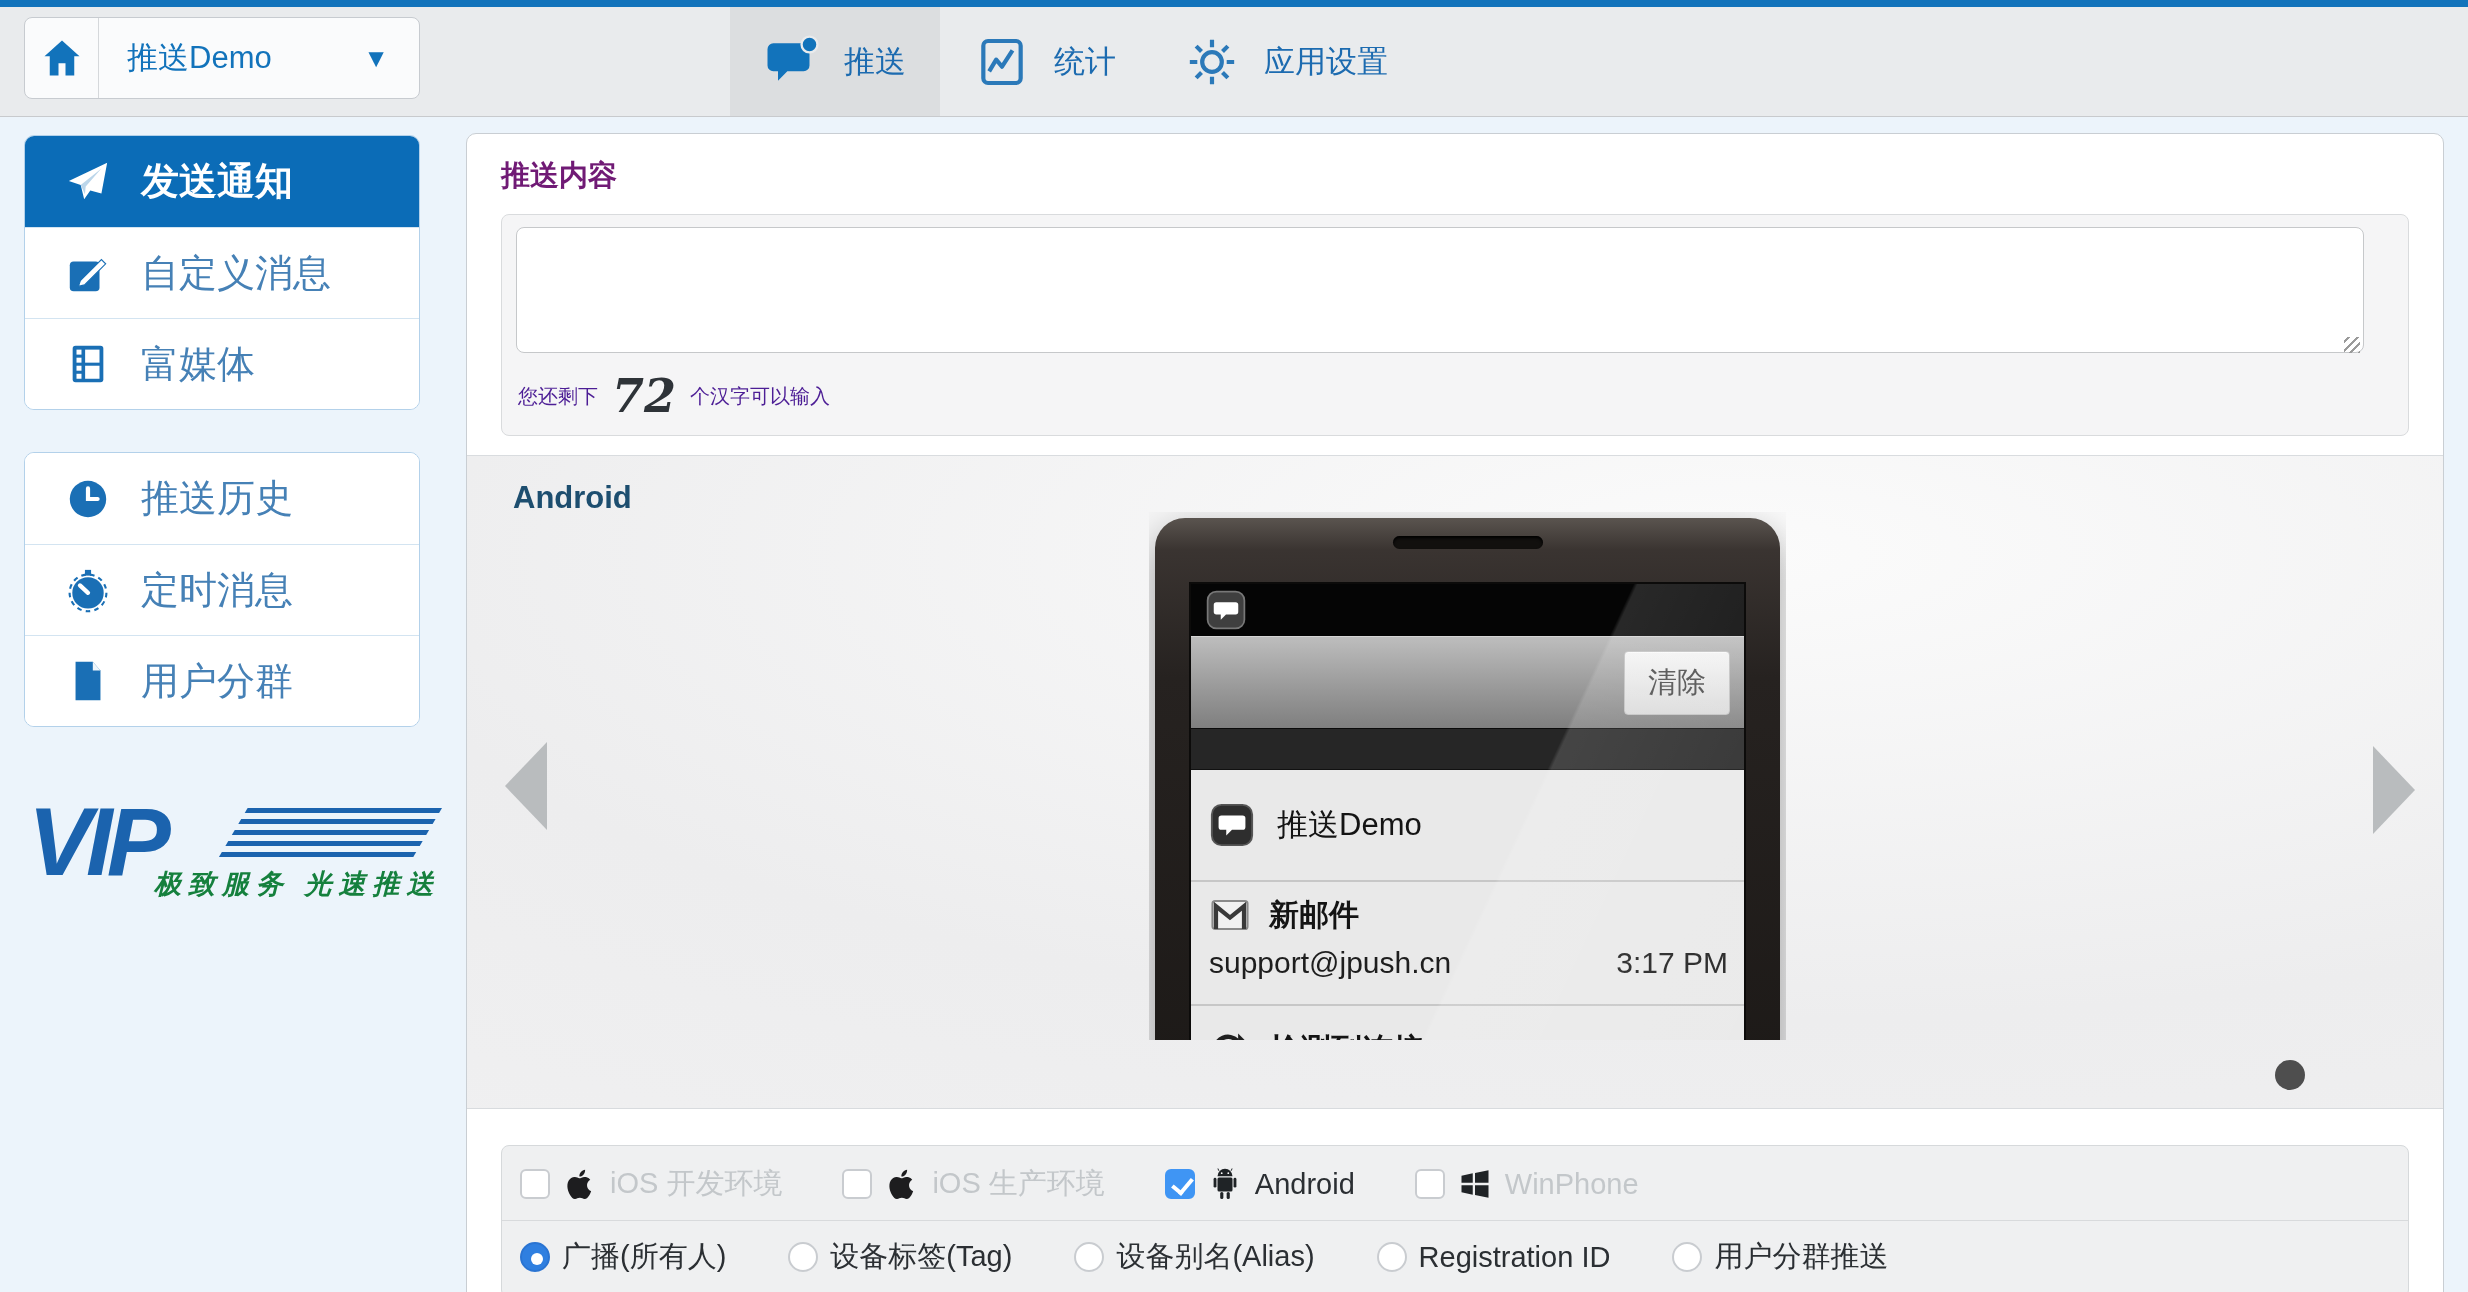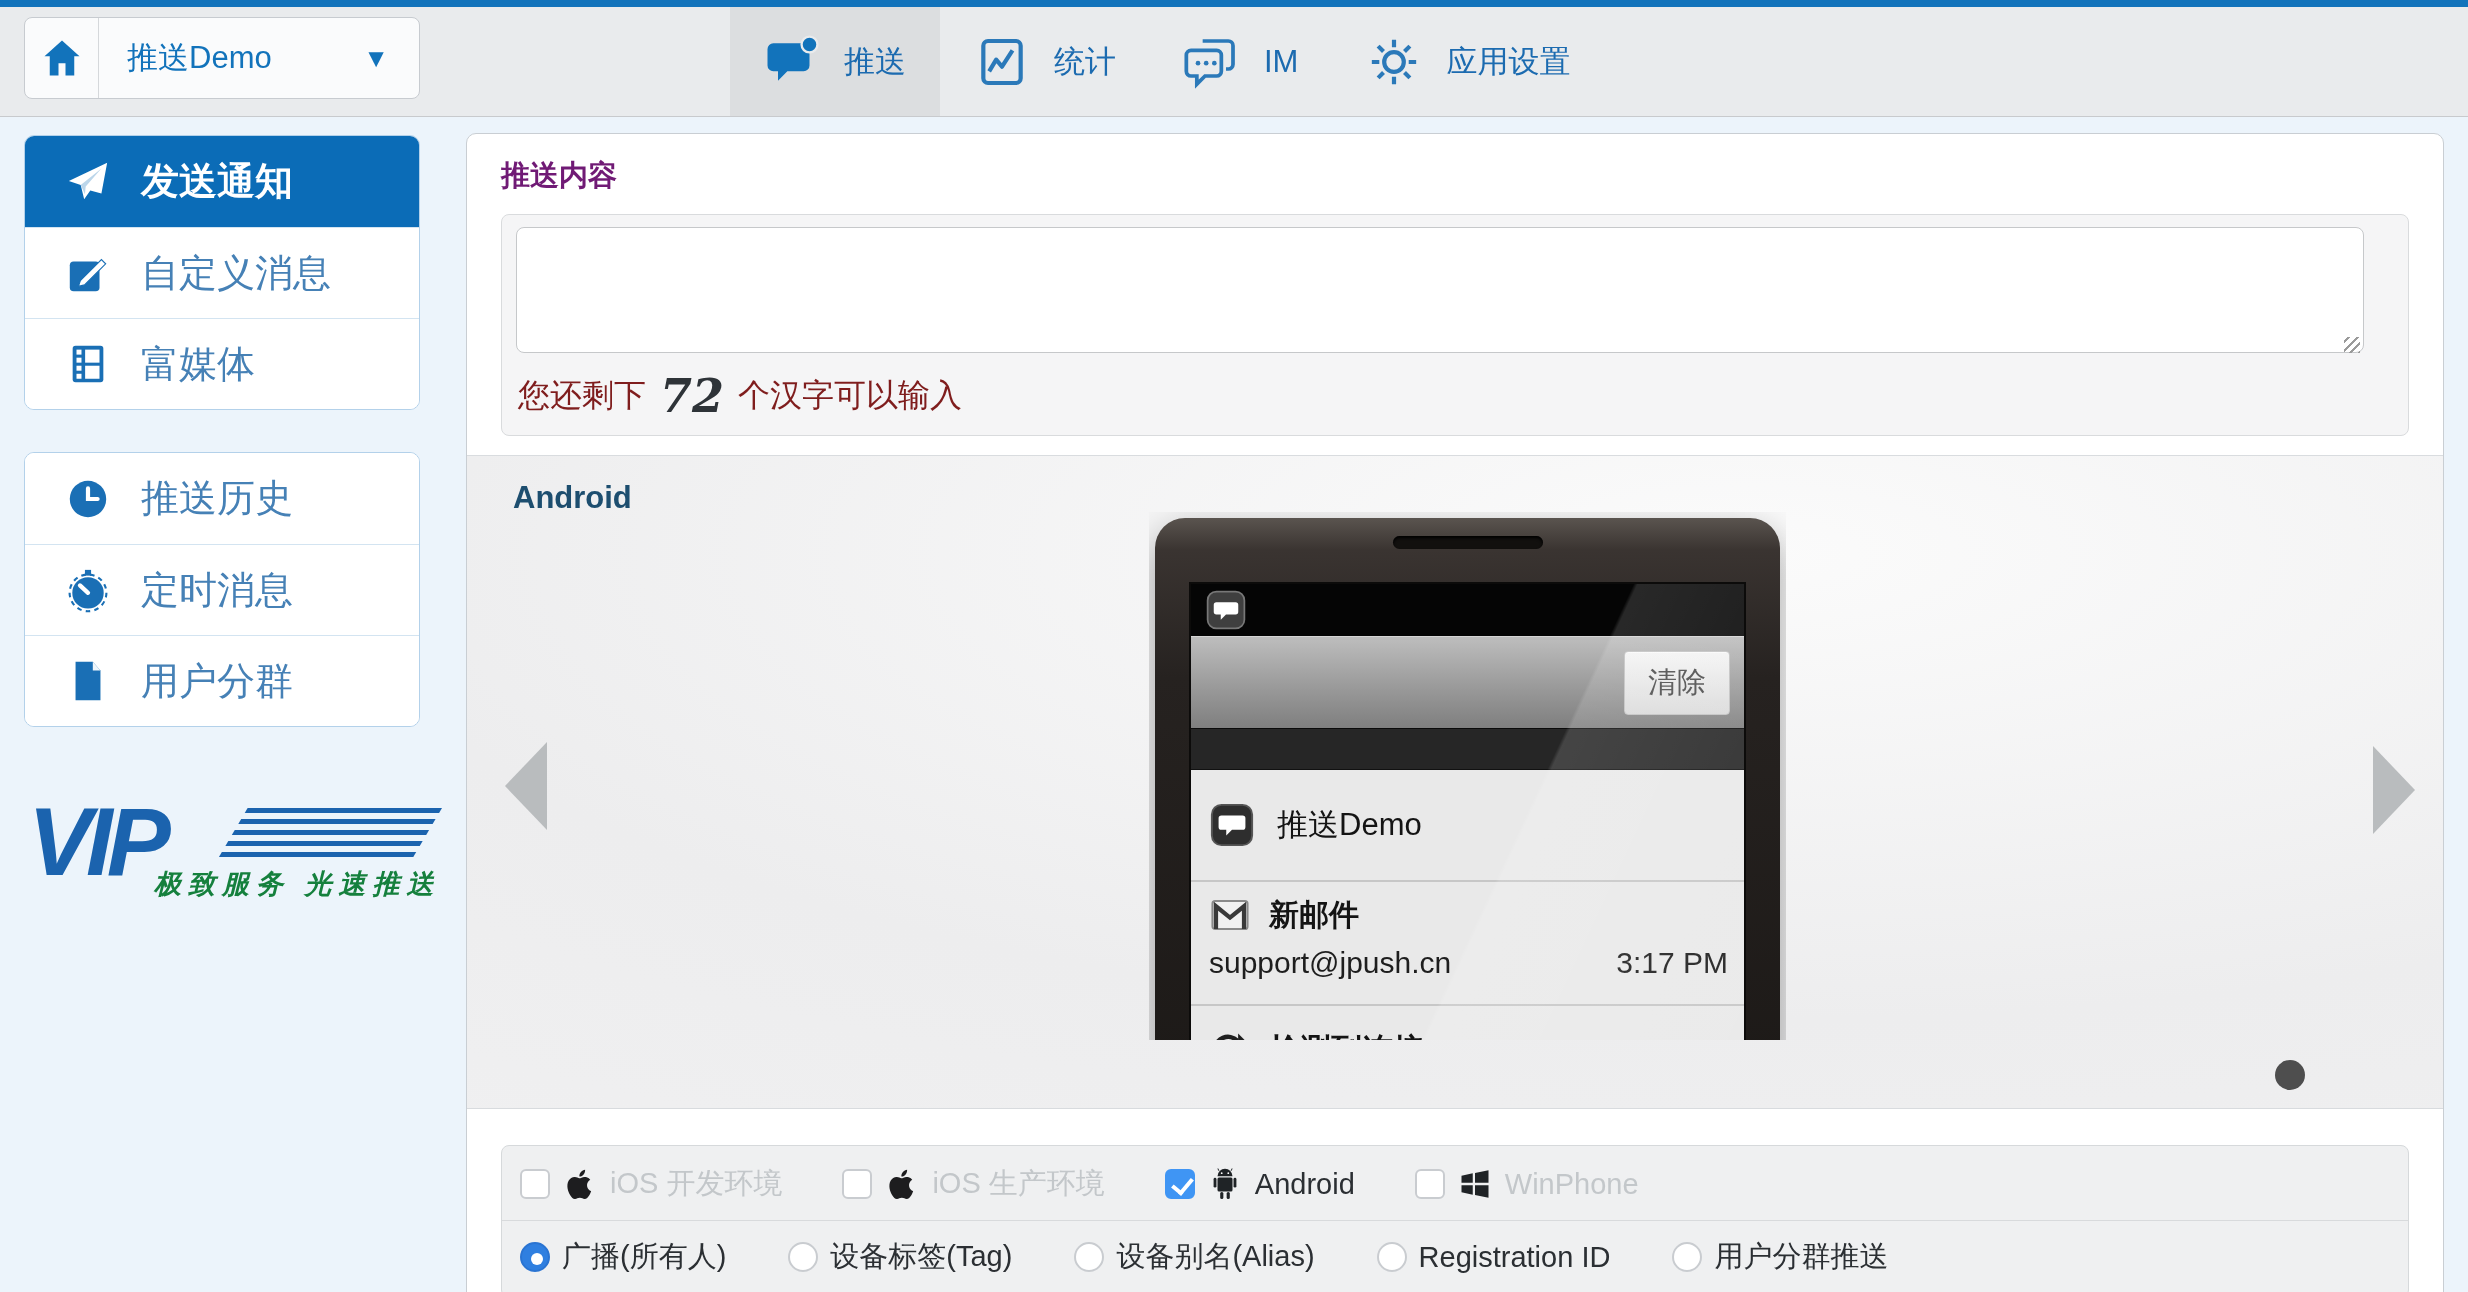--- a/index.html
+++ b/index.html
@@ -70,21 +70,21 @@
     background:#fff; border:1px solid #c6c8ca; border-radius:8px;
     resize:none; font-size:28px; padding:12px 16px; outline:none;
     font-family:"Liberation Sans","DejaVu Sans",sans-serif;
   }
   .resize-grip {
     position:absolute; right:48px; top:122px; width:16px; height:16px;
     background:repeating-linear-gradient(-45deg,#9a9a9a 0 2px, transparent 2px 6px);
     pointer-events:none;
   }
   .counter-line { position:absolute; left:16px; top:158px; display:flex; align-items:center; gap:14px; }
-  .counter-line .c-text { font-size:32px; color:#7f1d1d; }
+  .counter-line .c-text { font-size:20px; color:#4c1d95; }
   .counter-line .c-num { font-size:46px; font-weight:bold; font-style:italic; font-family:"DejaVu Serif",serif; color:#2e3338; line-height:1; }
   
   .sec2 {
     height:653px; border-bottom:1px solid #d8dbde;
     background:radial-gradient(130% 130% at 65% 15%, #fbfbfb 0%, #ededee 55%, #f1f1f2 100%);
   }
   .platform-label { position:absolute; left:46px; top:24px; font-size:31px; font-weight:bold; color:#1d4e6f; }
   .carousel-arrow { position:absolute; width:0; height:0; border-top:44px solid transparent; border-bottom:44px solid transparent; cursor:pointer; }
   .arrow-left  { left:38px;  top:286px; border-right:42px solid #b9bcbe; }
   .arrow-right { right:28px; top:290px; border-left:42px solid #b9bcbe; }
@@ -169,32 +169,20 @@
       <span class="tab-label">推送</span>
     </div>
     <div class="nav-tab">
       <span>
         <svg class="nav-icon" viewBox="0 0 24 24" fill="none" stroke="#2b79b9" stroke-width="1.8">
           <rect x="4" y="3" width="16" height="18" rx="2"></rect>
           <path d="M6.5 16l3-5 2.5 3 4.5-7" stroke-linejoin="round"></path>
         </svg>
       </span>
       <span class="tab-label">统计</span>
-    </div>
-    <div class="nav-tab">
-      <span>
-        <svg class="nav-icon" viewBox="0 0 24 24" fill="none" stroke="#2b79b9" stroke-width="1.6">
-          <path d="M8 3h11a2 2 0 012 2v8a2 2 0 01-2 2h-1"></path>
-          <path d="M3 7h11a2 2 0 012 2v7a2 2 0 01-2 2h-5l-3.5 3.5V18H3a2 2 0 01-2-2V9a2 2 0 012-2z"></path>
-          <circle cx="6" cy="12.5" r="1" fill="#2b79b9" stroke="none"></circle>
-          <circle cx="9.5" cy="12.5" r="1" fill="#2b79b9" stroke="none"></circle>
-          <circle cx="13" cy="12.5" r="1" fill="#2b79b9" stroke="none"></circle>
-        </svg>
-      </span>
-      <span class="tab-label">IM</span>
     </div>
     <div class="nav-tab">
       <span>
         <svg class="nav-icon" viewBox="0 0 24 24" fill="none" stroke="#2b79b9" stroke-width="1.8">
           <circle cx="12" cy="12" r="4.2"></circle>
           <path d="M12 2.5v3.2M12 18.3v3.2M2.5 12h3.2M18.3 12h3.2M5.2 5.2l2.3 2.3M16.5 16.5l2.3 2.3M18.8 5.2l-2.3 2.3M7.5 16.5l-2.3 2.3"></path>
         </svg>
       </span>
       <span class="tab-label">应用设置</span>
     </div>

